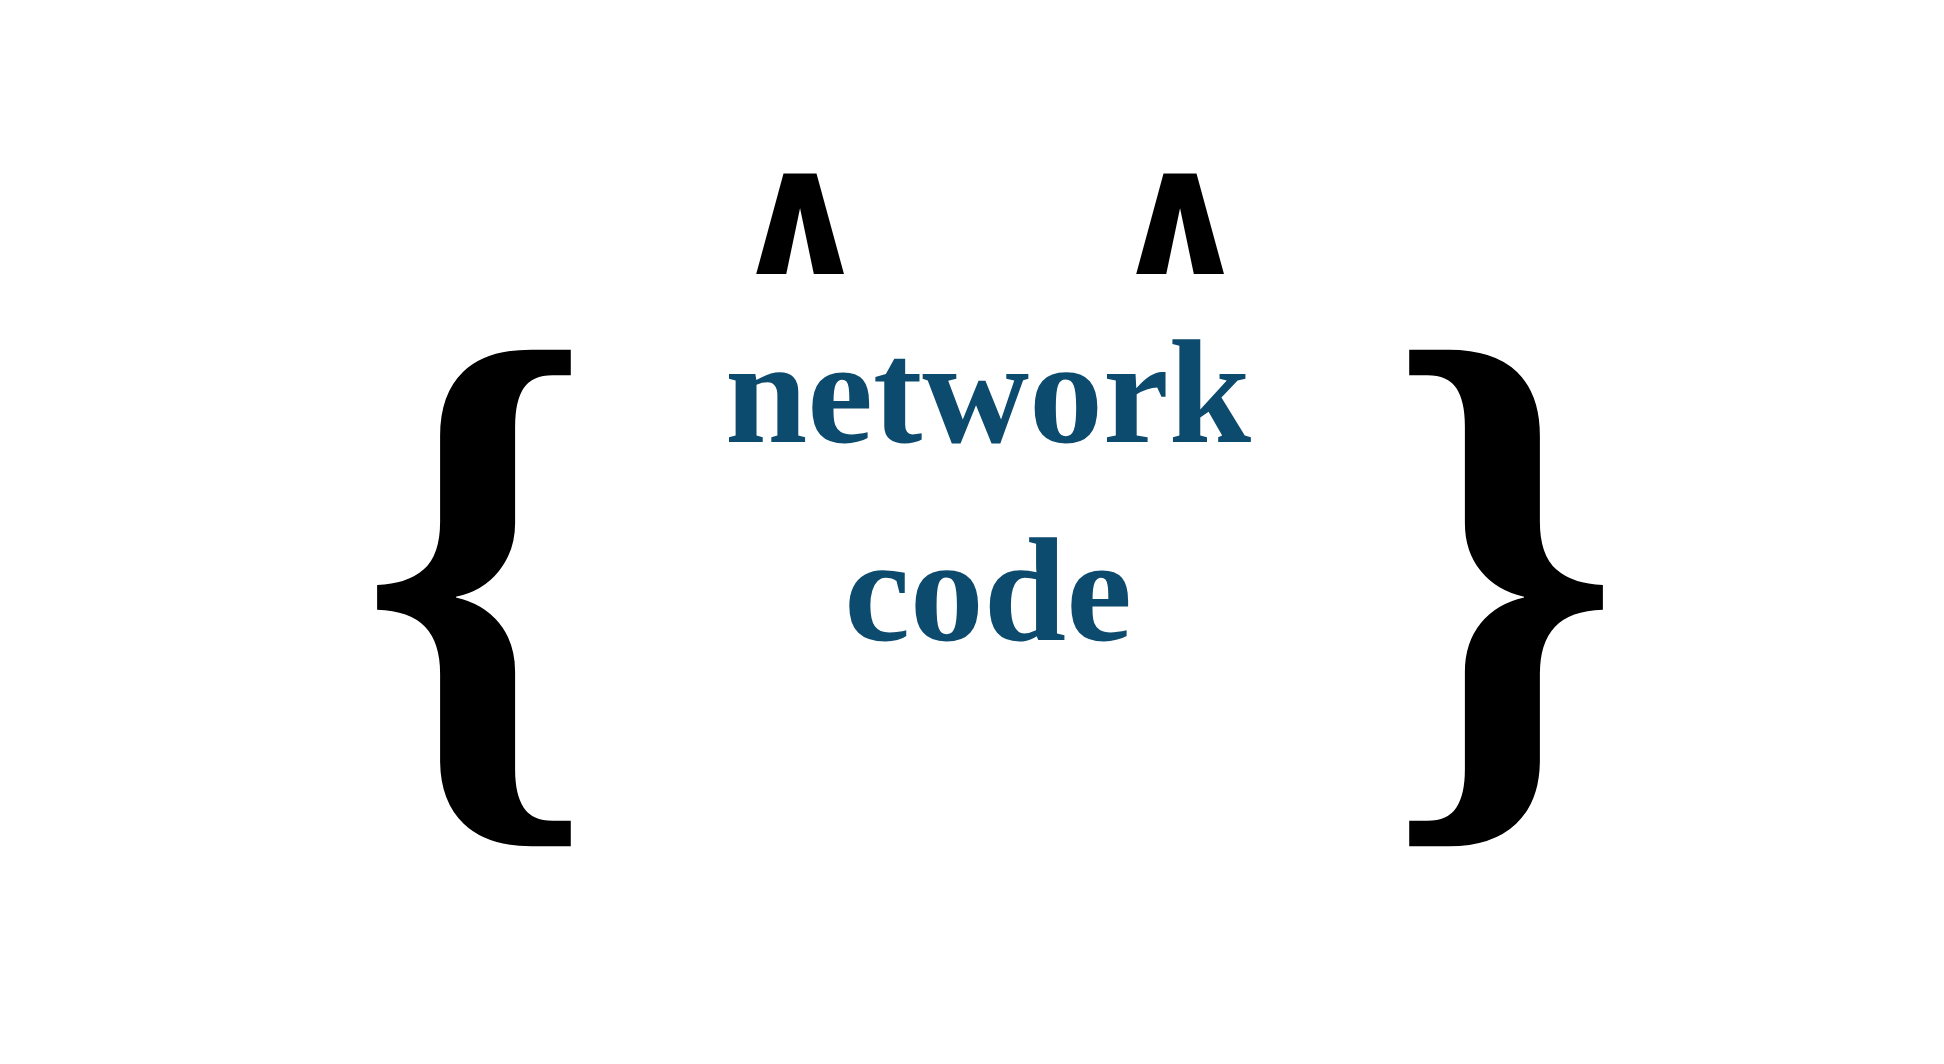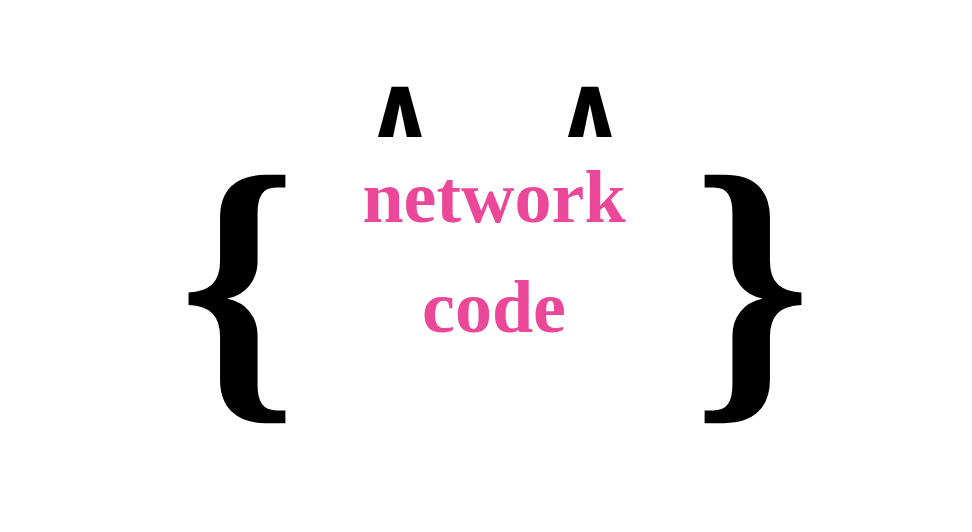--- a/index.html
+++ b/index.html
@@ -73,26 +73,26 @@
   }
 
   .set-word {
     display: block;
     width: 100%;
     text-align: center;
     font-family: "Liberation Serif", "DejaVu Serif", serif;
     font-size: 74px;
     font-weight: 700;
     line-height: 1.0;
-    color: #ec4899;
+    color: #0c4a6e;
     white-space: nowrap;
   }
 
   .set-word + .set-word {
-    margin-top: 36px;
+    margin-top: 25px;
   }
 </style>
 </head>
 <body>
 
 <div id="figure-canvas">
 
   <div class="caret-marker" id="caret-left">∧</div>
 
   <div class="caret-marker" id="caret-right">∧</div>

